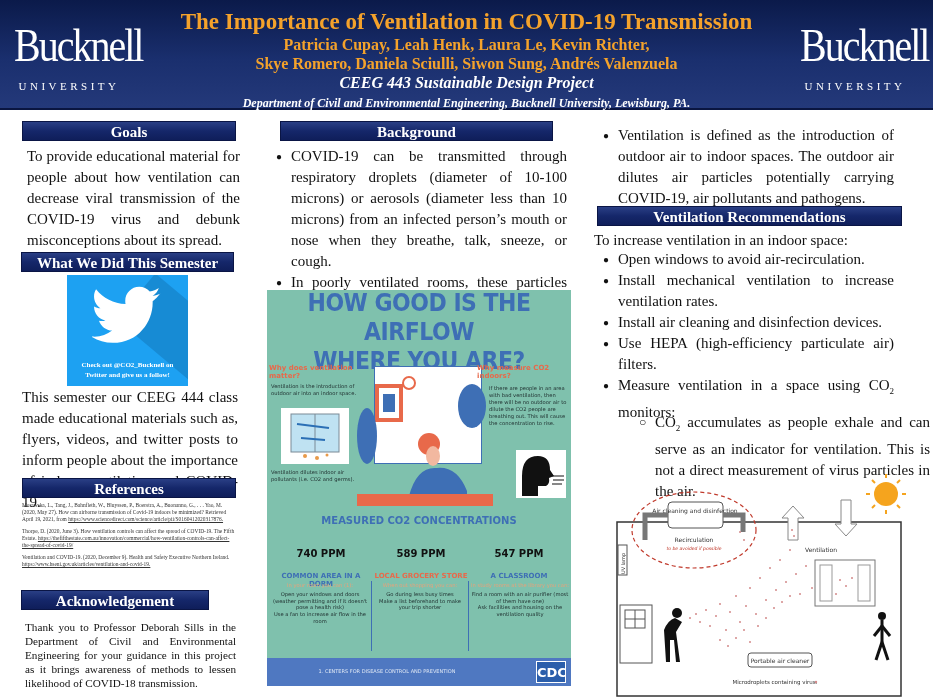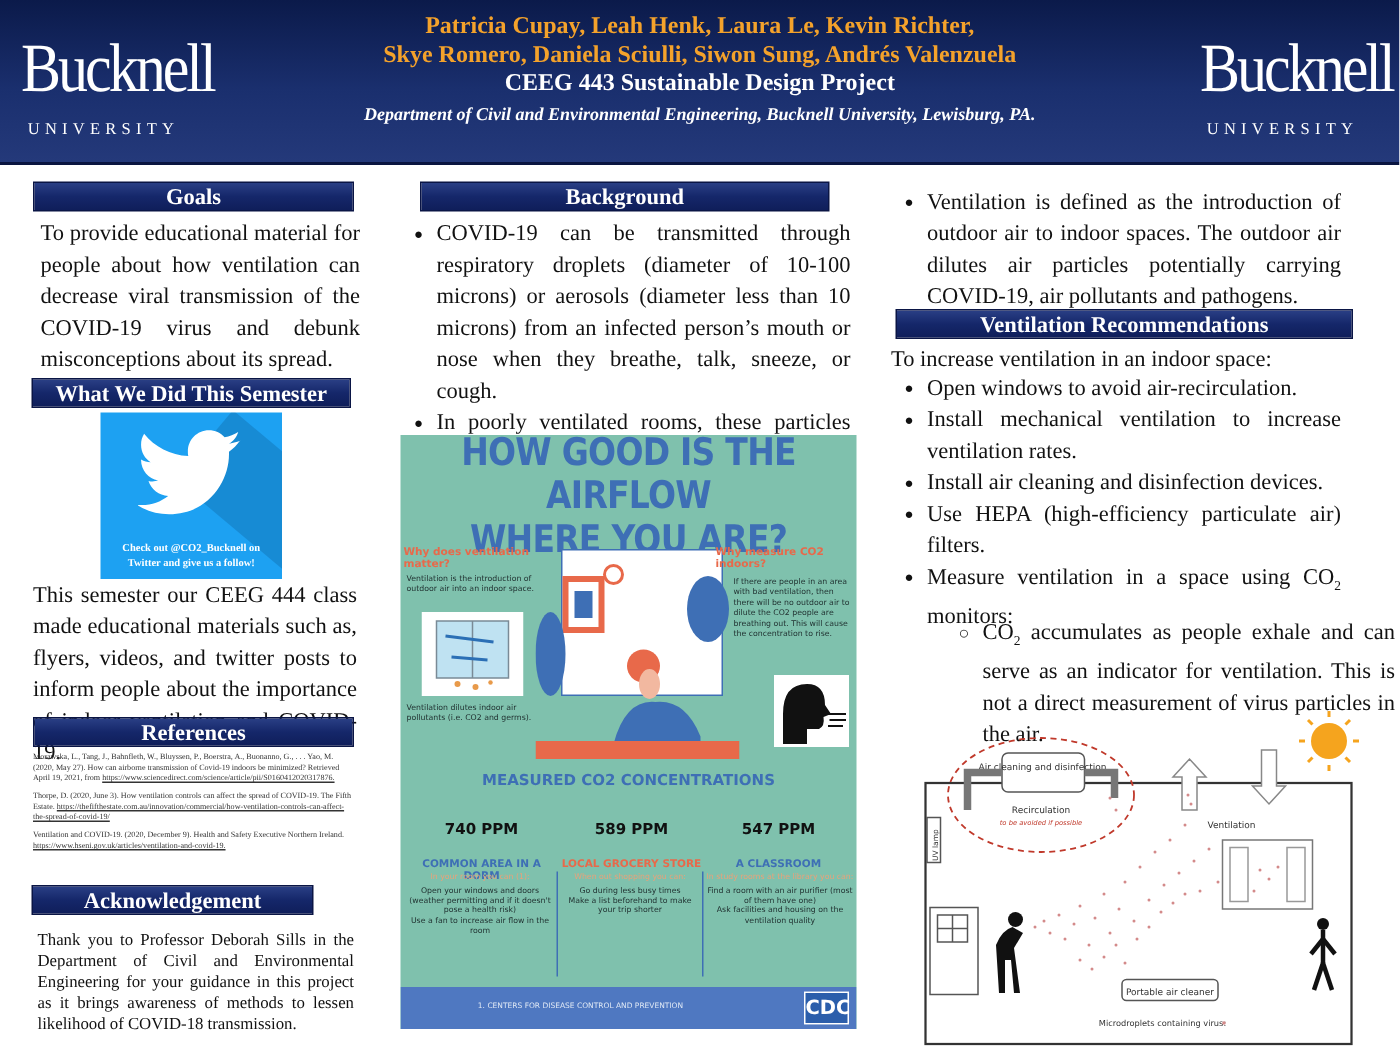--- a/index.html
+++ b/index.html
@@ -13,21 +13,21 @@
     border-bottom: 2px solid #0a1540;
   }
   .logo { position: absolute; top: 28px; width: 110px; text-align: center; color: #fff; }
   .logo.left { left: 14px; }
   .logo.right { left: 800px; }
   .logo .name { font-family: "Liberation Serif", serif; font-size: 40px; line-height: 36px; letter-spacing: -2px; transform: scaleY(1.15); }
   .logo .sub { font-family: "Liberation Serif", serif; font-size: 11px; letter-spacing: 3.5px; margin-top: 16px; }
   .titleblock { position: absolute; left: 130px; width: 673px; top: 8px; text-align: center; font-weight: bold; }
   .title { color: #f4a22b; font-size: 23px; line-height: 27px; }
   .authors { color: #f4a22b; font-size: 16px; line-height: 19px; }
-  .course { color: #ffffff; font-size: 16px; line-height: 20px; }
+  .course { color: #ffffff; font-size: 16px; line-height: 20px; font-style: italic; }
   .dept { color: #ffffff; font-size: 12px; line-height: 21px; font-style: italic; margin-left: -70px; margin-right: -70px; }
 
   
   .sec-head {
     position: absolute; height: 20px; color: #fff; font-weight: bold; font-size: 15px; line-height: 20px; text-align: center;
     background: linear-gradient(180deg, #2a3f85 0%, #15276a 50%, #0f1e5a 100%);
     border: 1px solid #0a1545;
   }
   .txt { position: absolute; font-size: 15px; line-height: 21px; text-align: justify; }
   .txt.just-last { text-align-last: left; }
@@ -74,20 +74,21 @@
 </style>
 </head>
 <body>
 
 <div class="header">
   <div class="logo left">
     <div class="name">Bucknell</div>
     <div class="sub">UNIVERSITY</div>
   </div>
   <div class="titleblock">
+    <div class="title">The Importance of Ventilation in COVID-19 Transmission</div>
     <div class="authors">Patricia Cupay, Leah Henk, Laura Le, Kevin Richter,</div>
     <div class="authors">Skye Romero, Daniela Sciulli, Siwon Sung, Andrés Valenzuela</div>
     <div class="course">CEEG 443 Sustainable Design Project</div>
     <div class="dept">Department of Civil and Environmental Engineering, Bucknell University, Lewisburg, PA.</div>
   </div>
   <div class="logo right">
     <div class="name">Bucknell</div>
     <div class="sub">UNIVERSITY</div>
   </div>
 </div>

